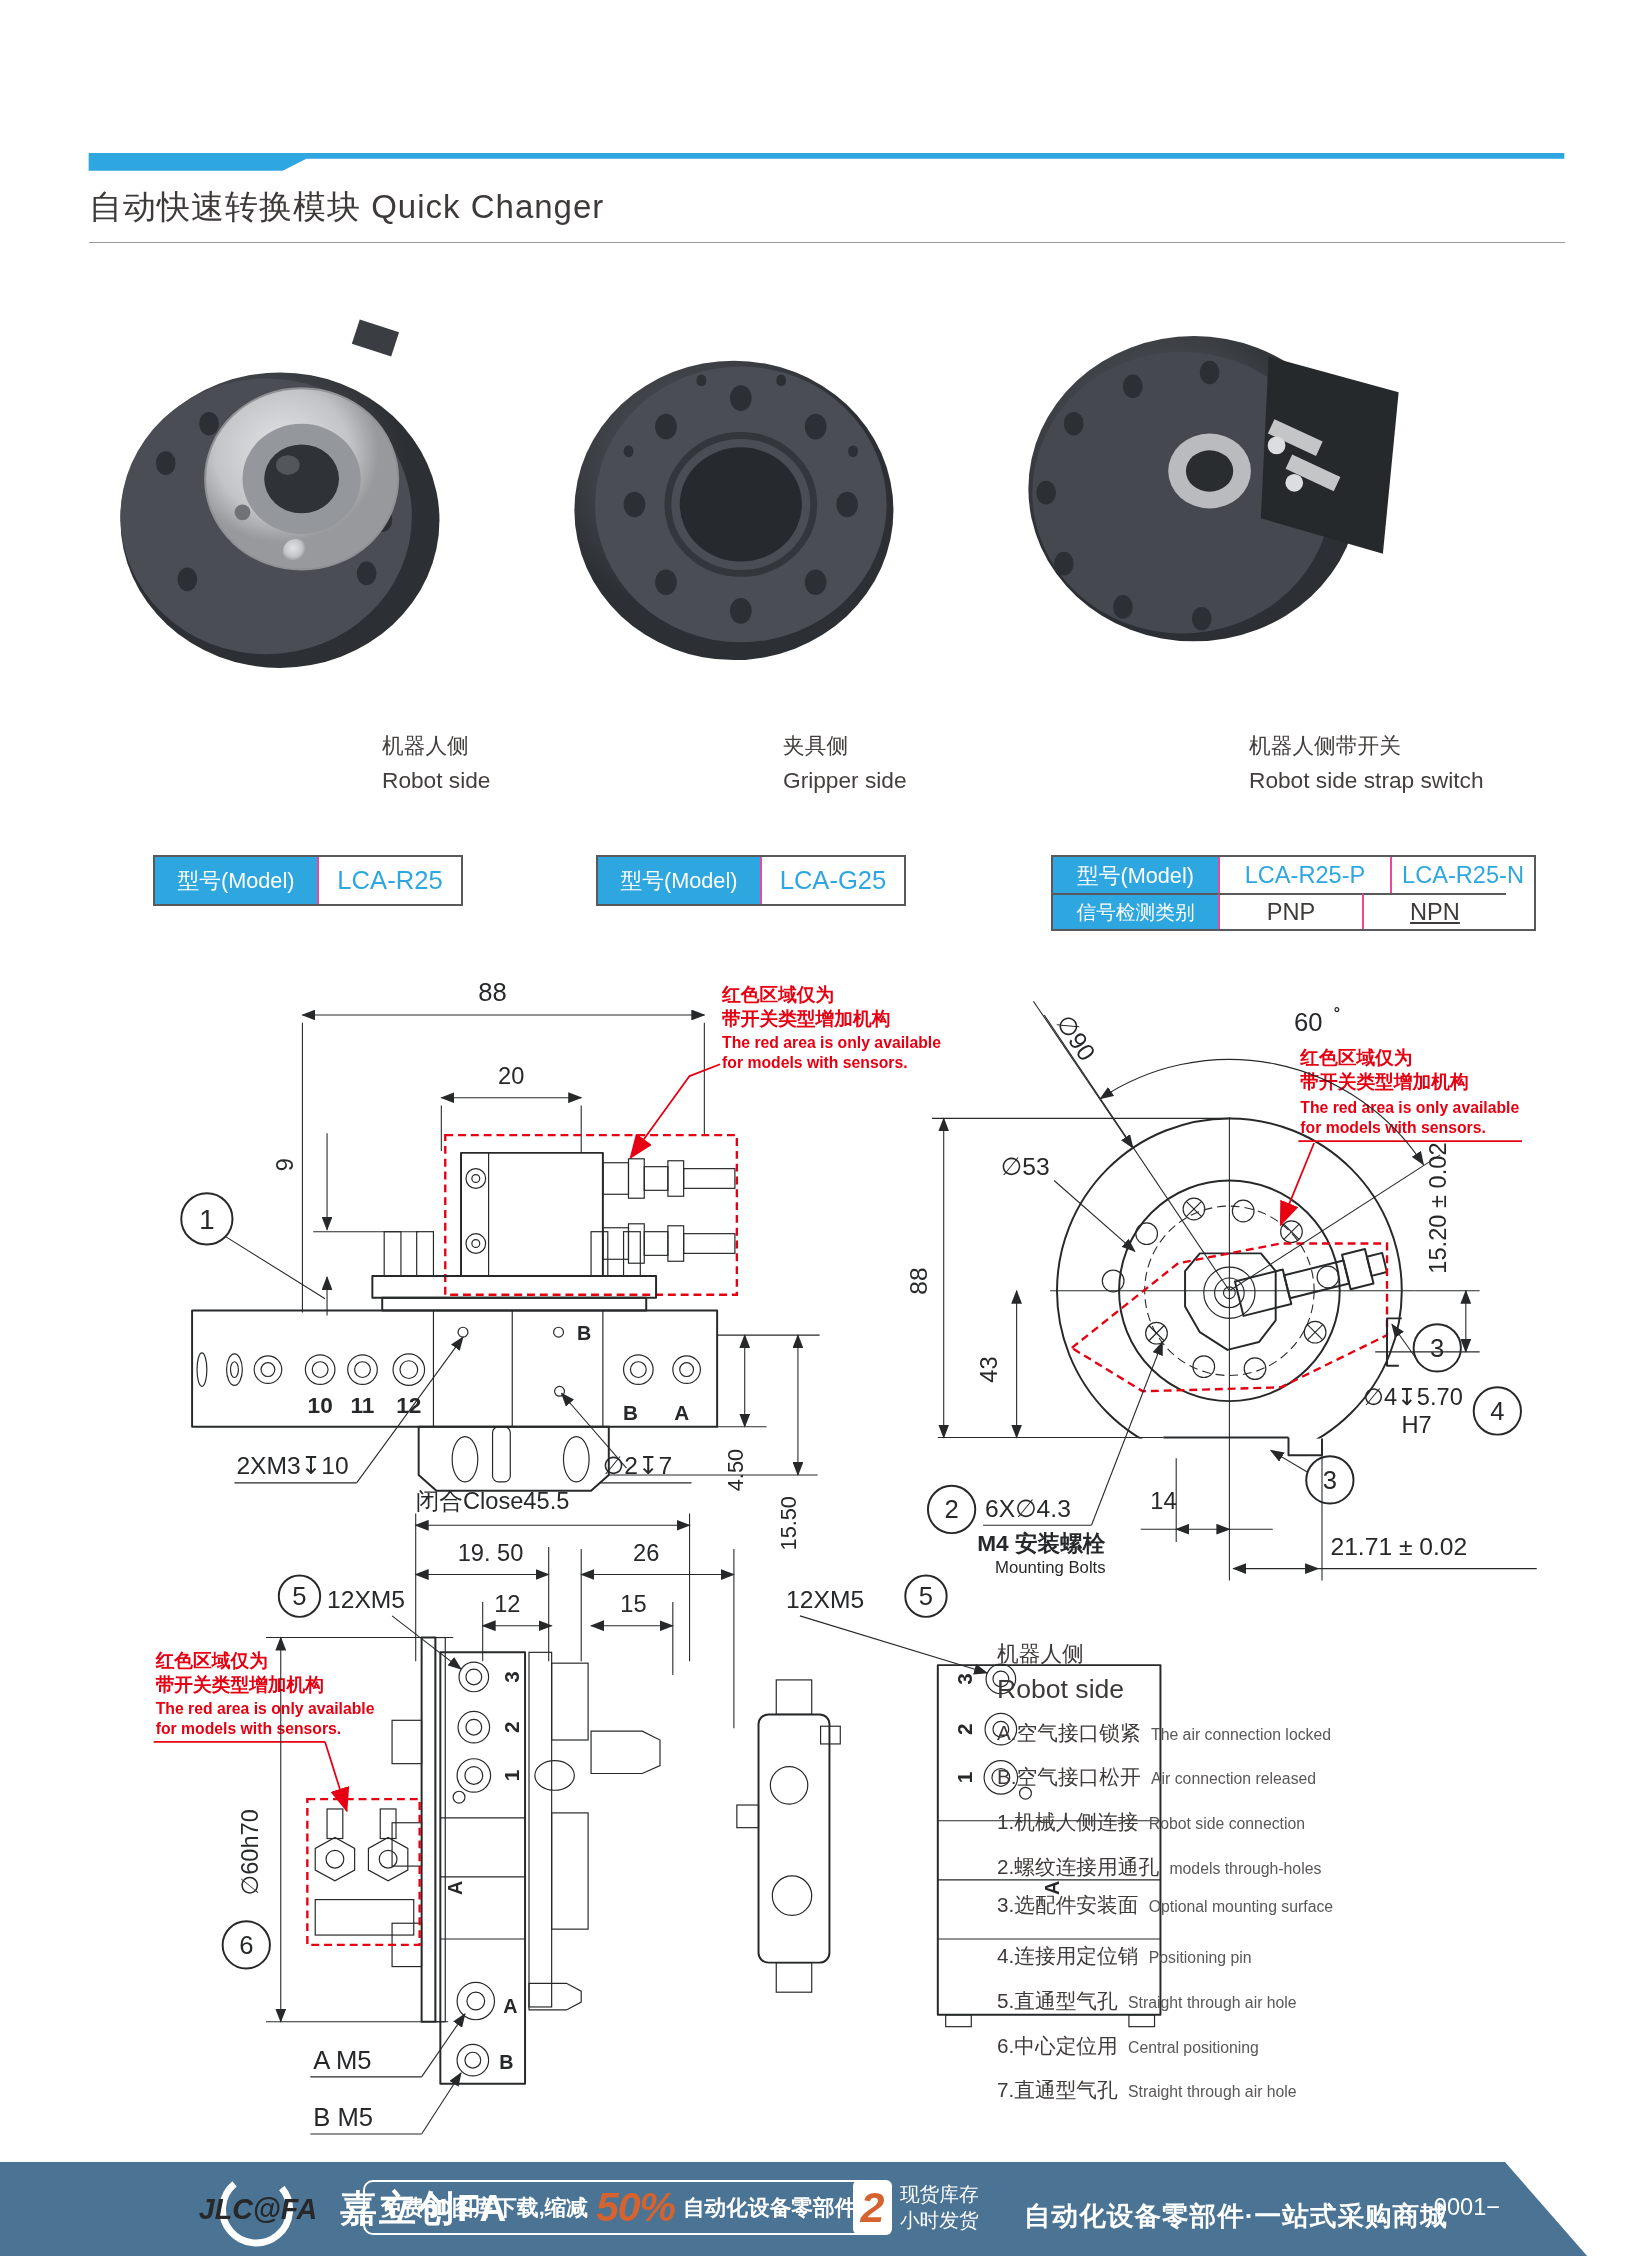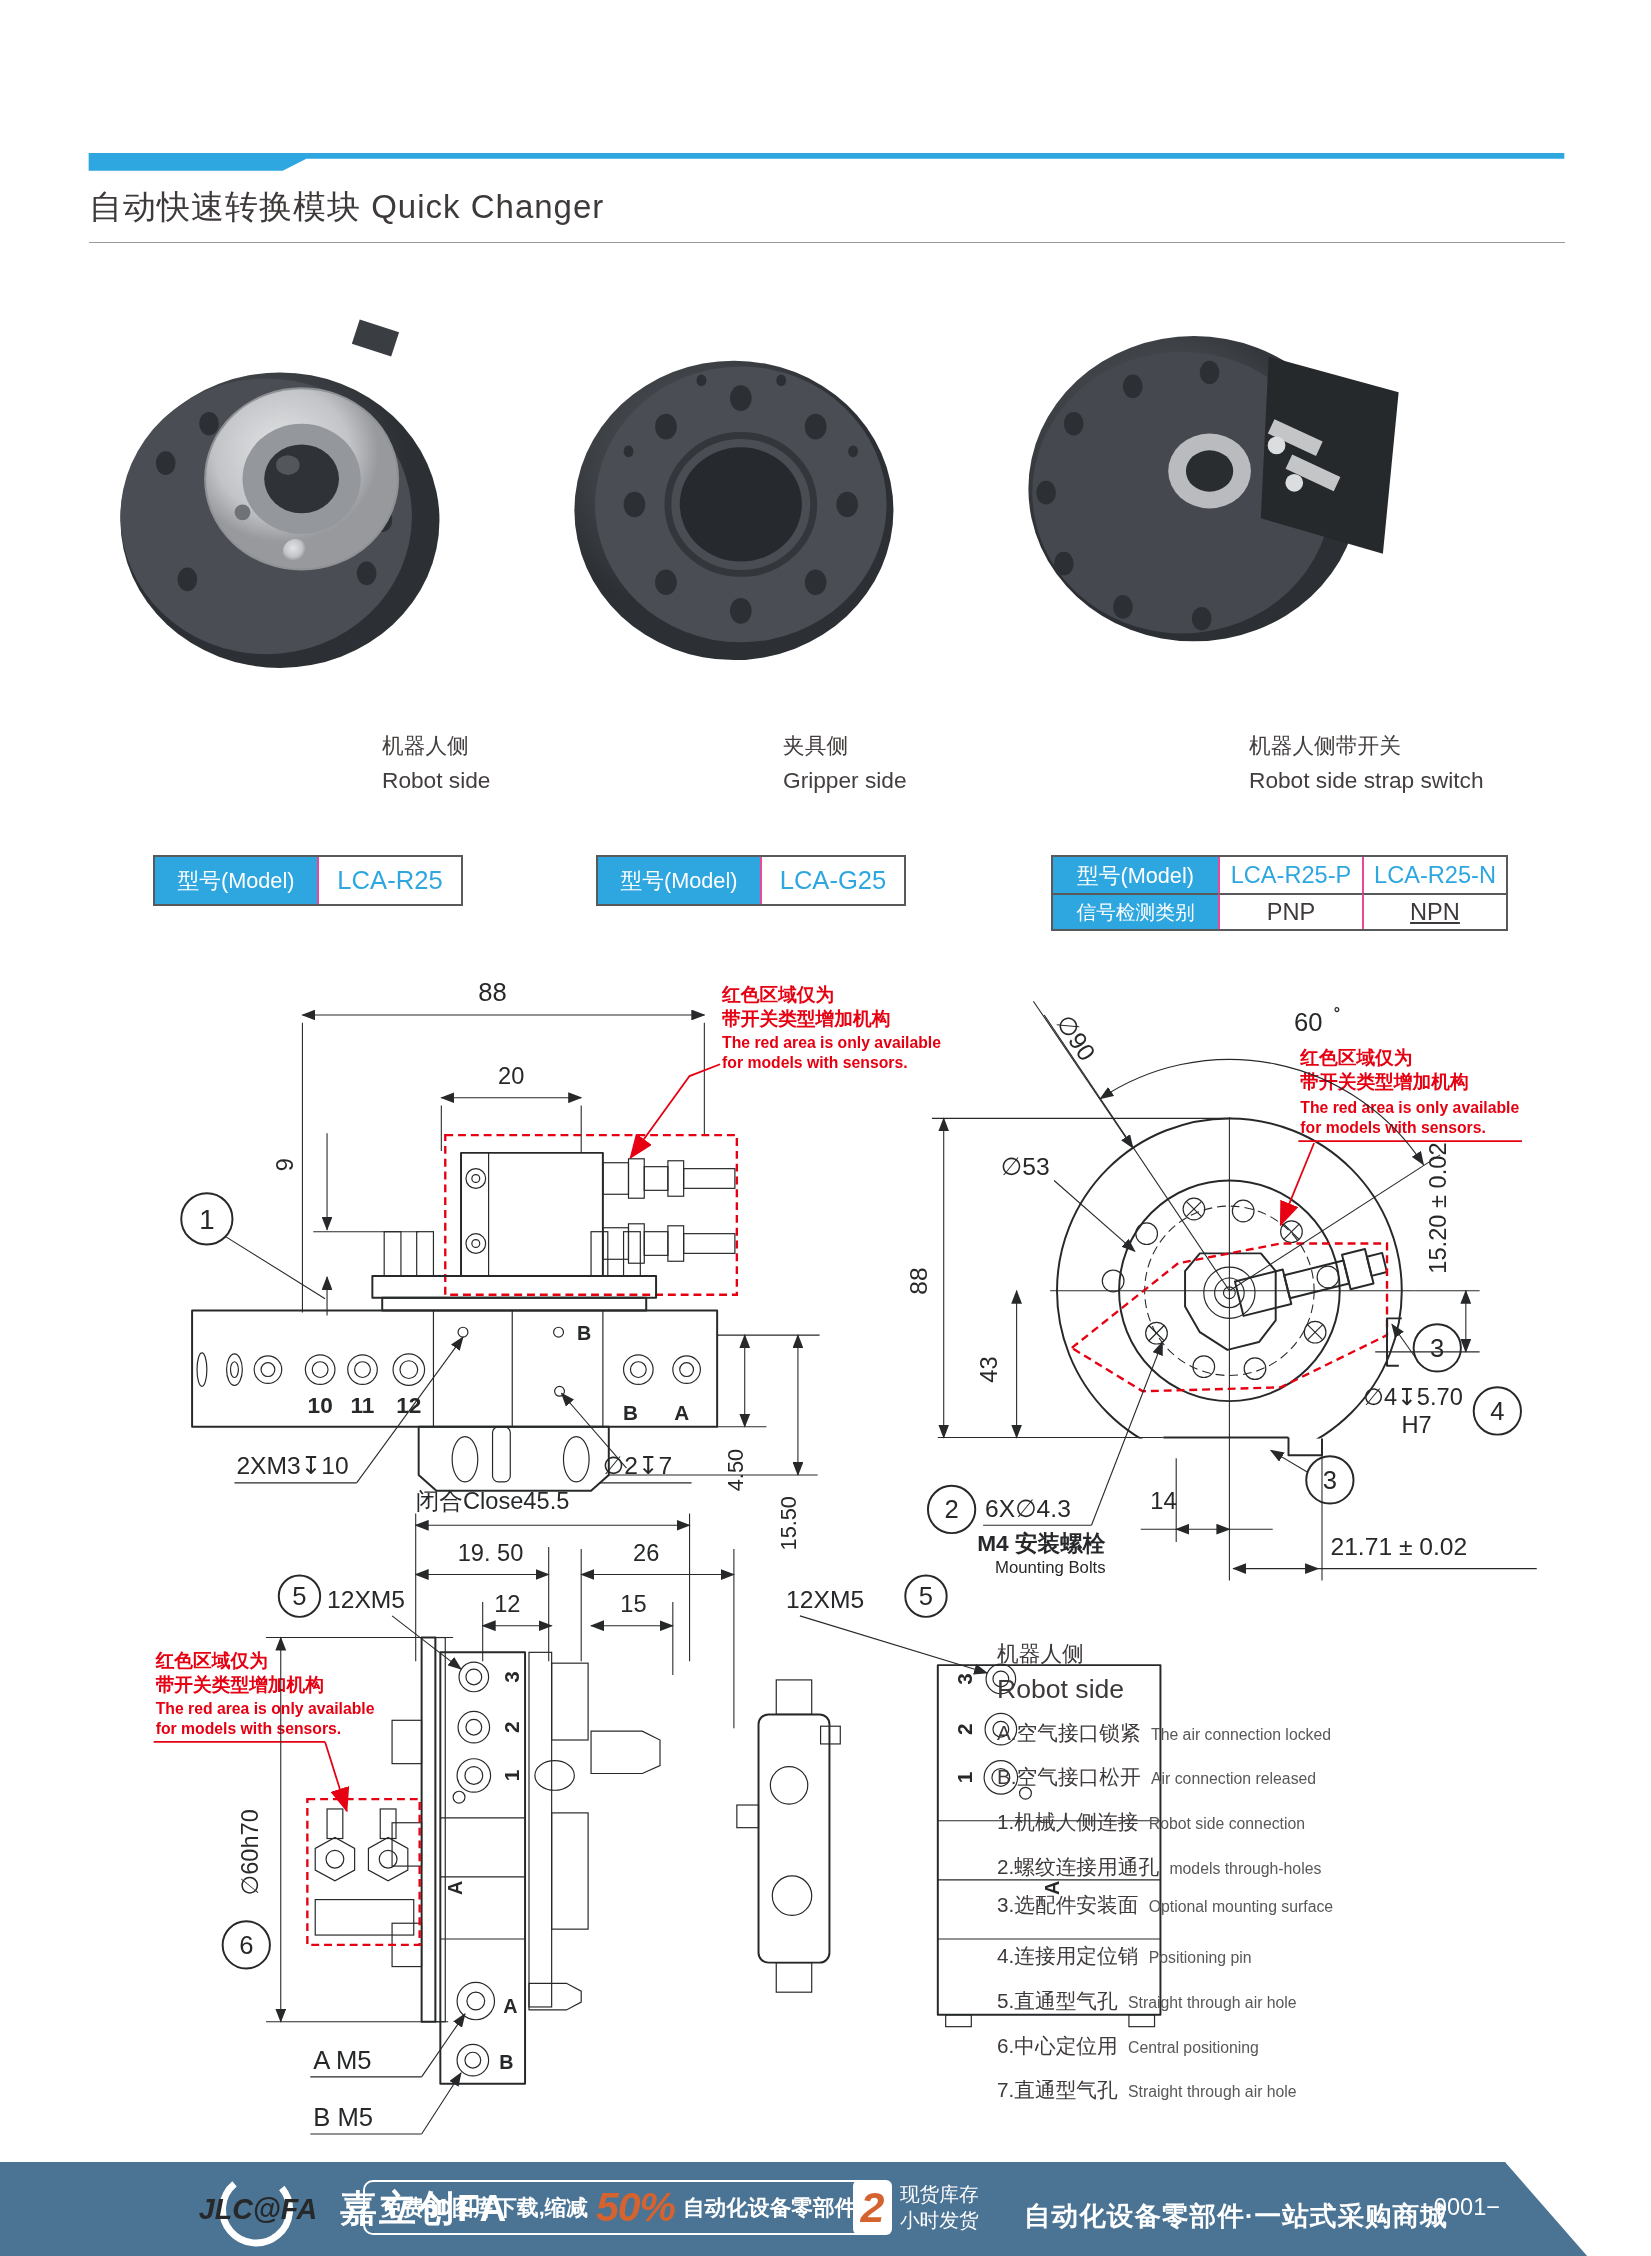--- a/index.html
+++ b/index.html
@@ -181,21 +181,21 @@
     <div class="mcell mlabel">型号(Model)</div>
     <div class="mcell mval">LCA-R25</div>
   </div>
   <div class="abs mtable" style="left:596px;top:855px;">
     <div class="mcell mlabel">型号(Model)</div>
     <div class="mcell mval">LCA-G25</div>
   </div>
   <div class="abs mtable t3" style="left:1051px;top:855px;flex-direction:column;">
     <div class="t3row">
       <div class="mcell mlabel" style="width:165px;">型号(Model)</div>
-      <div class="mcell mval" style="width:144px;font-size:23.6px;">LCA-R25-P</div>
+      <div class="mcell mval" style="width:172px;font-size:23.6px;">LCA-R25-P</div>
       <div class="mcell mval" style="width:144px;font-size:23.6px;">LCA-R25-N</div>
     </div>
     <div class="t3row">
       <div class="mcell mlabel" style="width:165px;font-size:19.7px;">信号检测类别</div>
       <div class="mcell mval mdark" style="width:144px;font-size:23.6px;">PNP</div>
       <div class="mcell mval mdark" style="width:144px;font-size:23.6px;text-decoration:underline;">NPN</div>
     </div>
   </div>
 
   <svg class="abs" style="left:0;top:936px;" width="1652" height="1212" viewBox="0 950 1677 1230">

